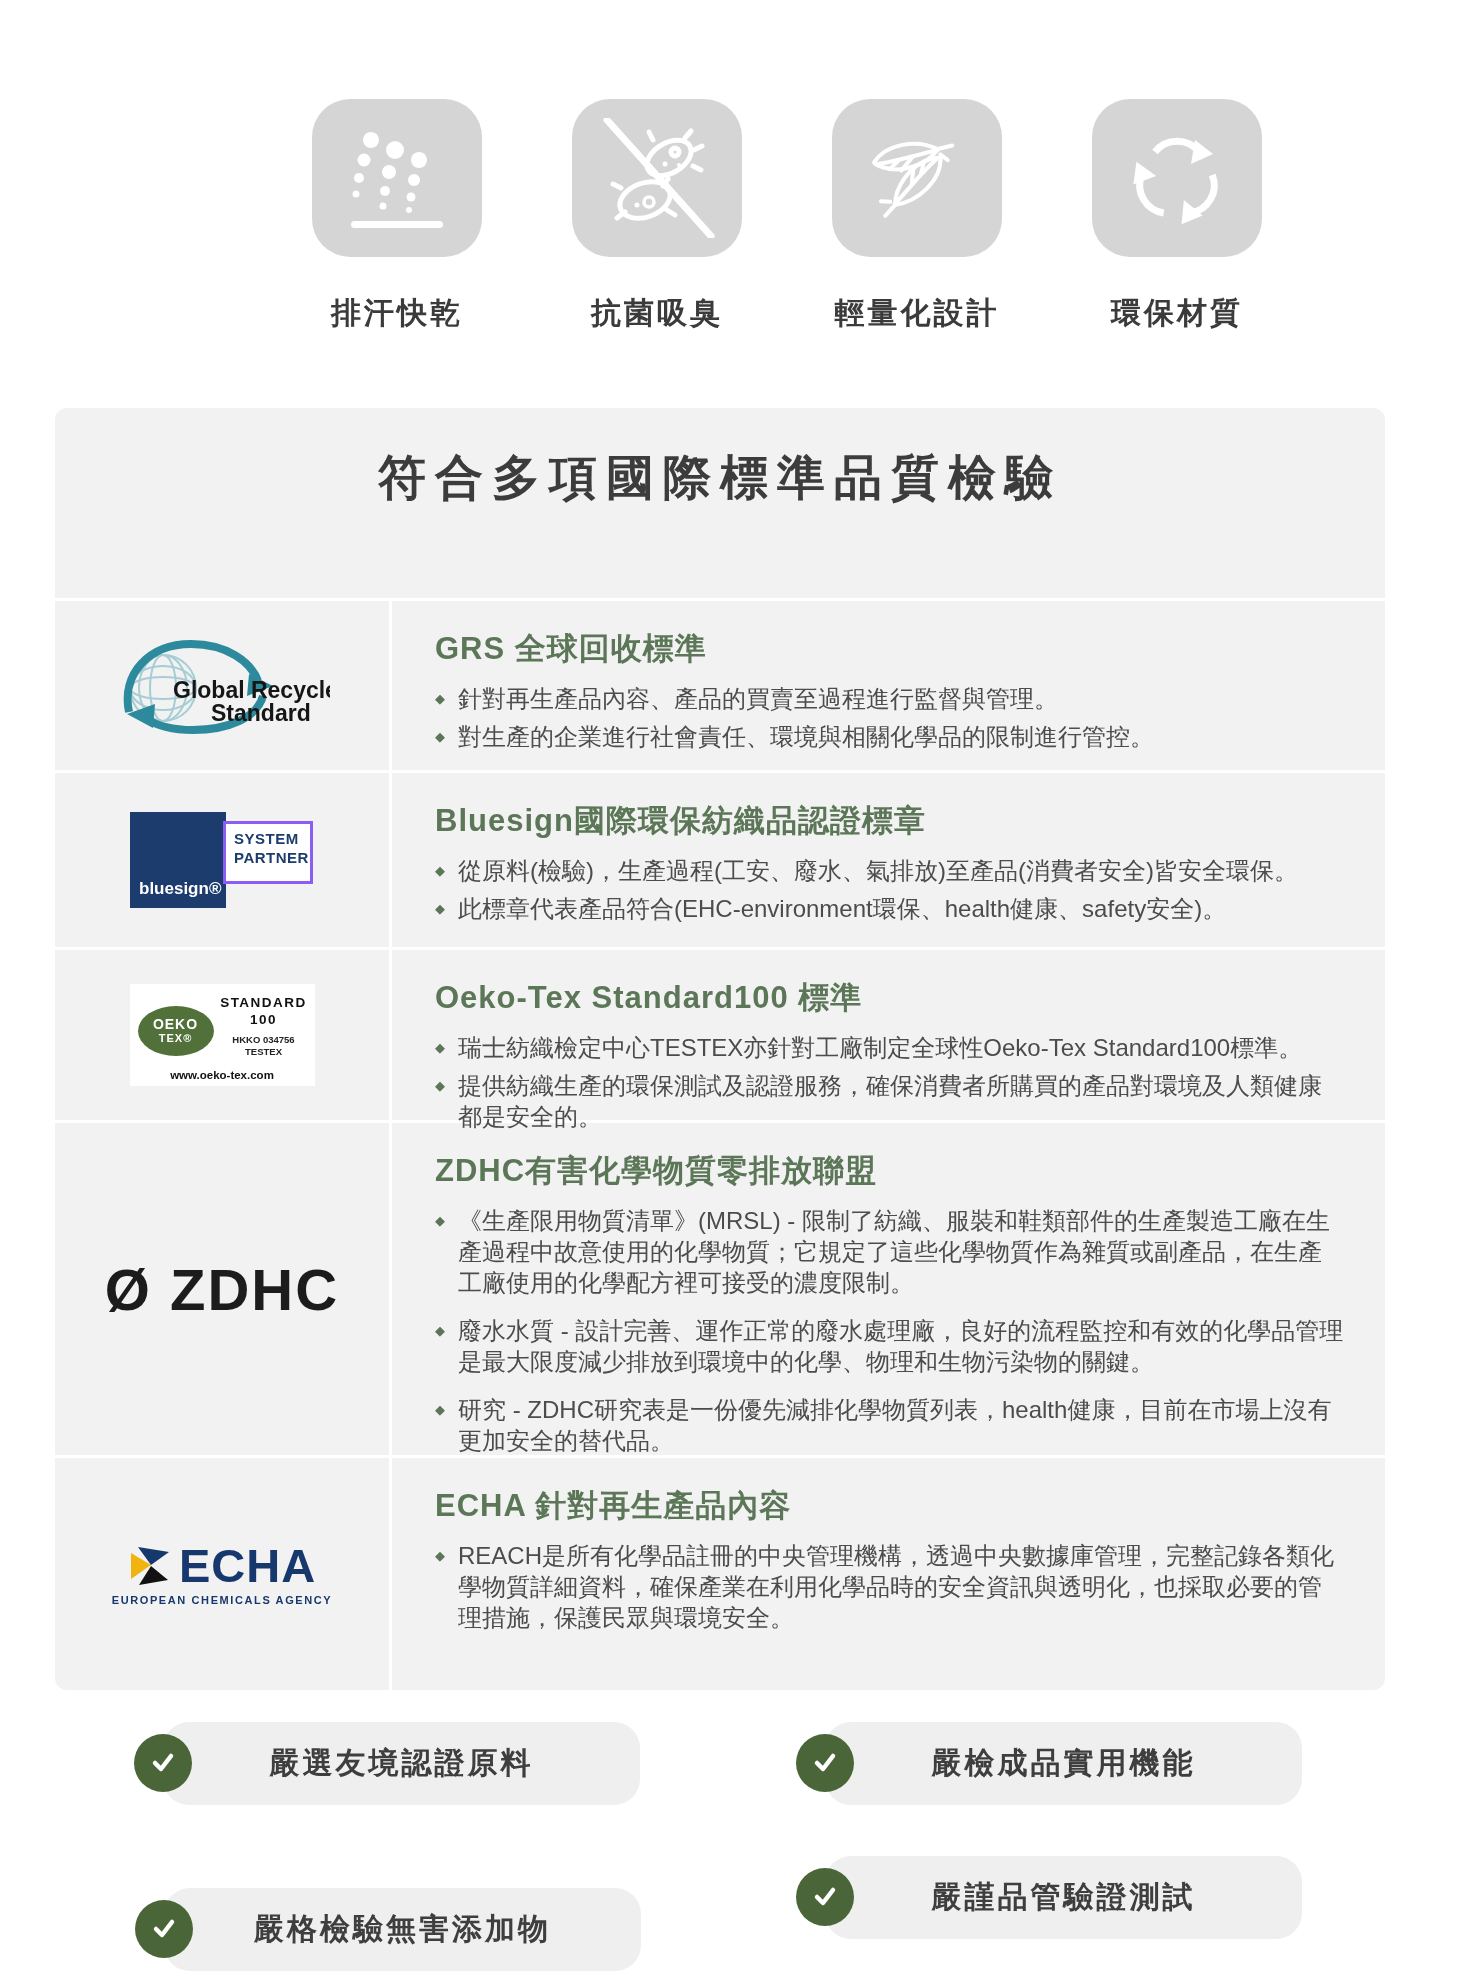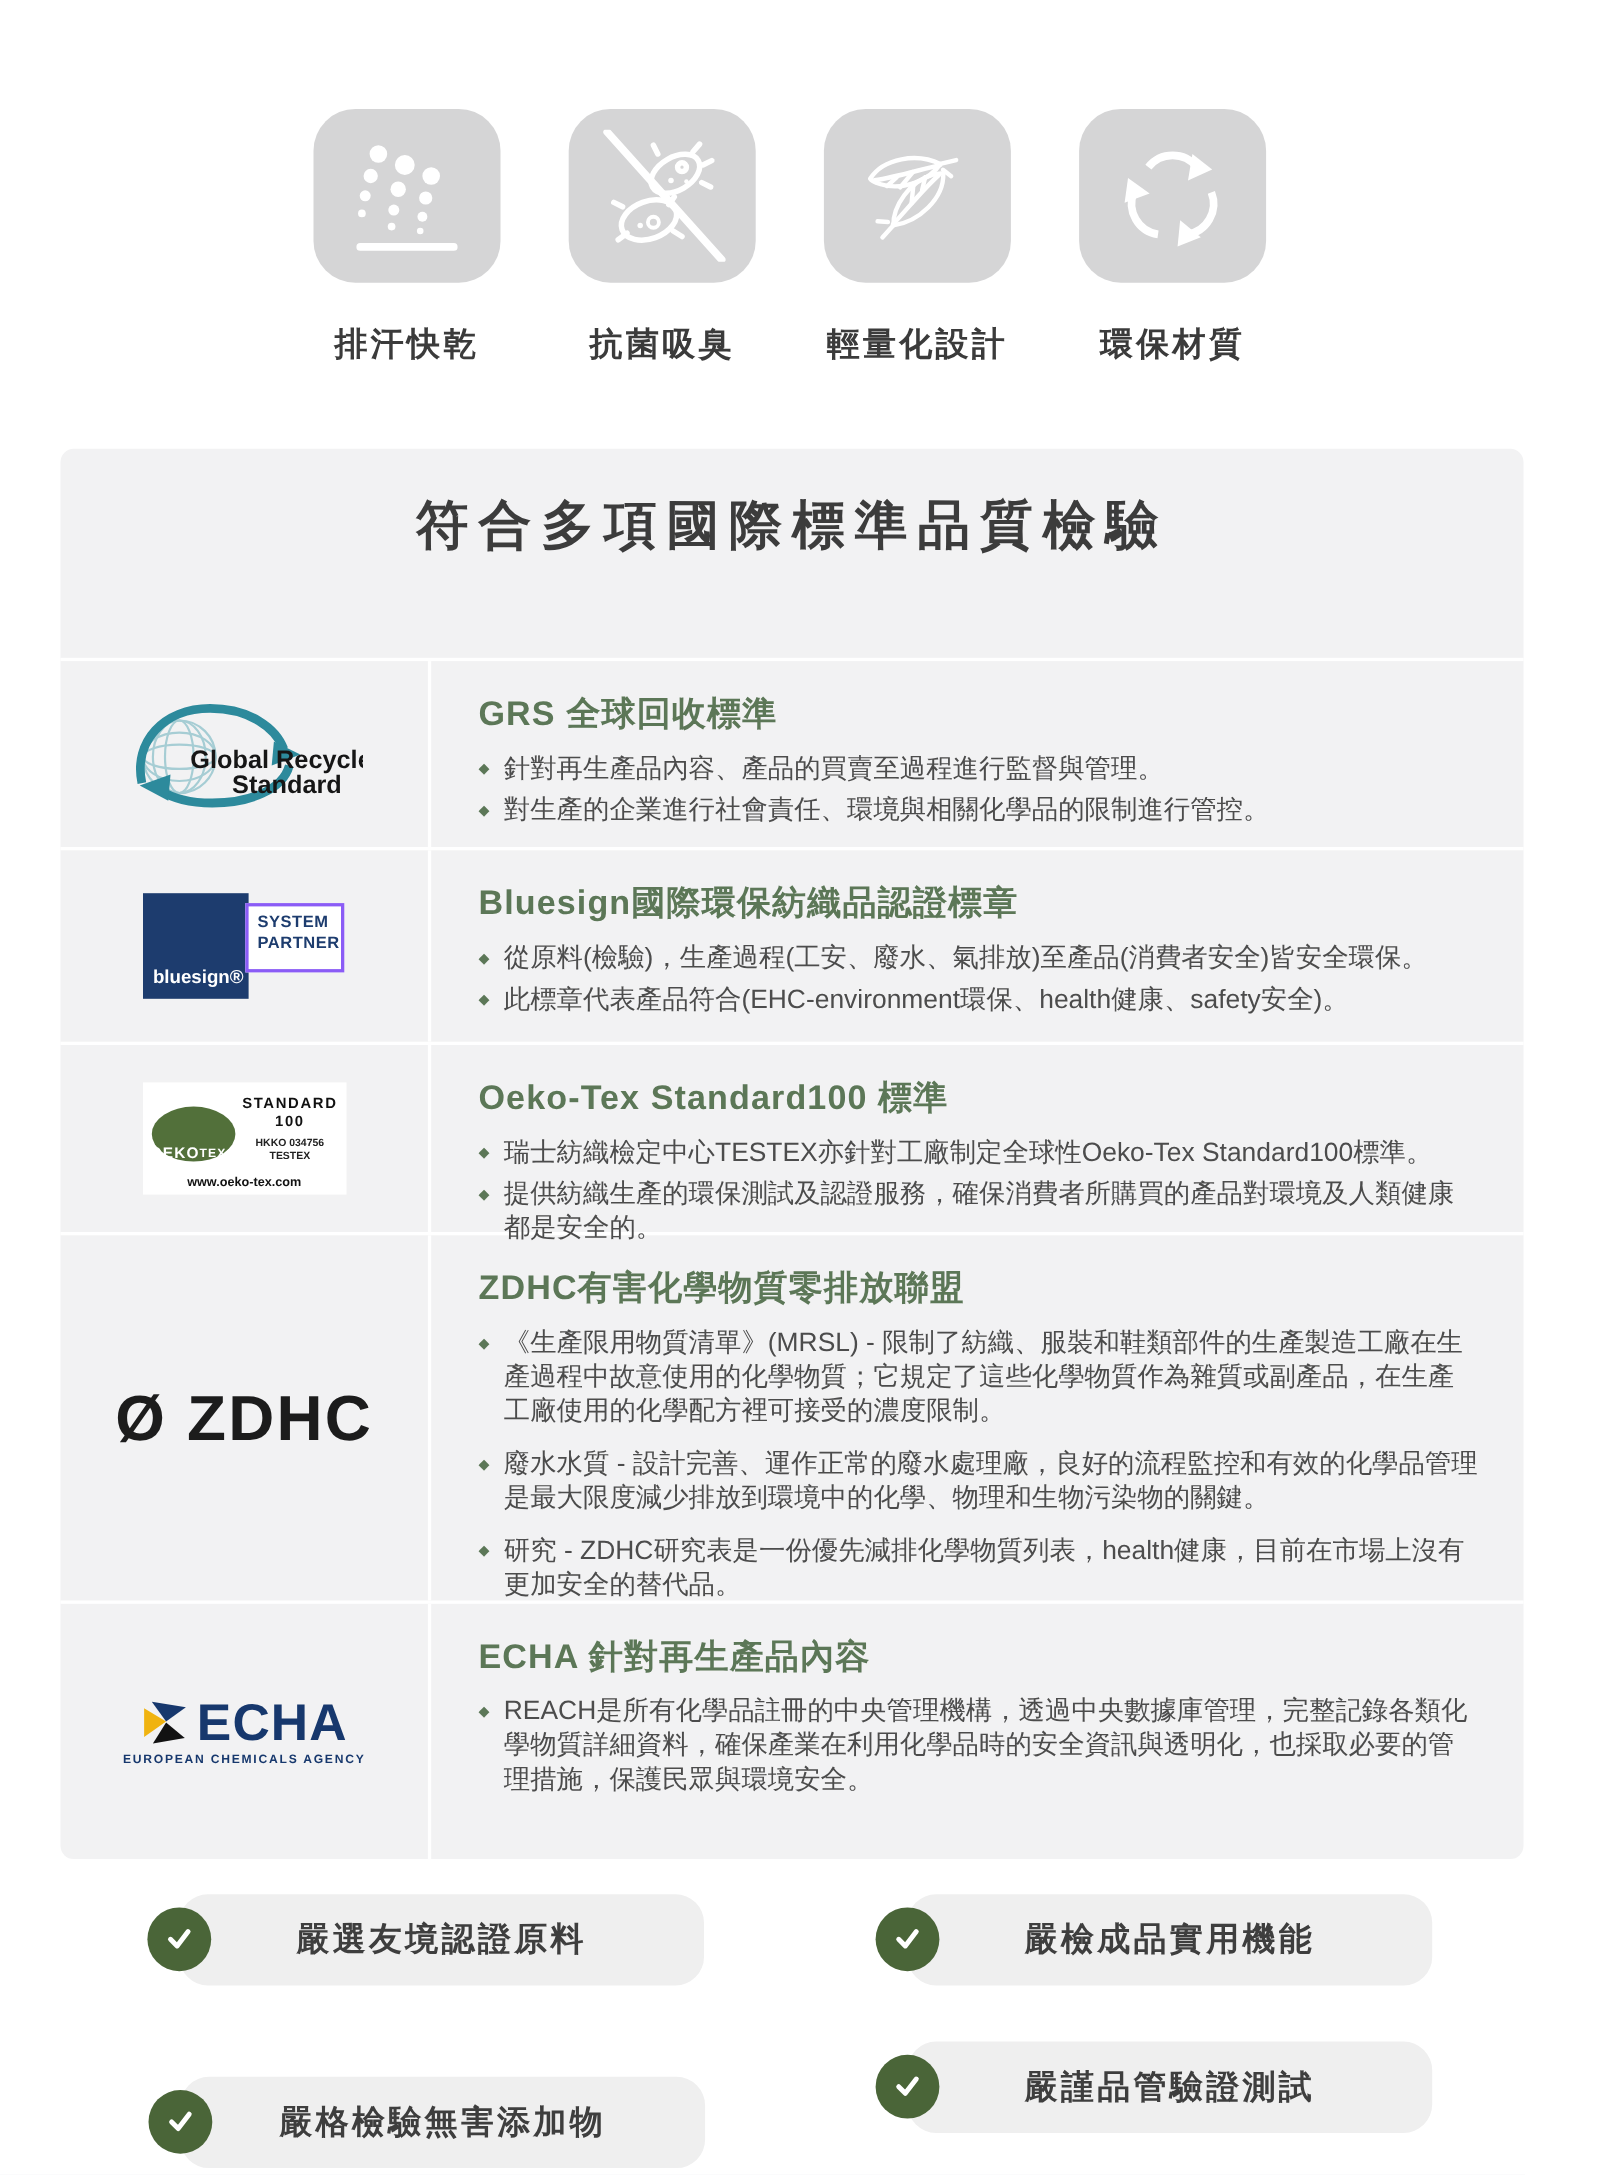--- a/index.html
+++ b/index.html
@@ -4,21 +4,21 @@
 <style>
   html,body { margin:0; padding:0; }
   body {
     width:1459px; height:1977px; position:relative;
     background:#ffffff;
     font-family:"Liberation Sans", sans-serif;
     overflow:hidden;
   }
 
   
-  .features { position:absolute; top:99px; left:285px; display:flex; gap:62px;justify-content:flex-end; }
+  .features { position:absolute; top:99px; left:312px; display:flex; gap:90px;justify-content:flex-end; }
   .feature { width:170px; display:flex; flex-direction:column; align-items:center; }
   .tile {
     width:170px; height:158px; background:#d5d5d6; border-radius:38px;
     display:flex; align-items:center; justify-content:center; overflow:visible;
   }
   .feature-label {
     margin-top:36px; font-size:30px; font-weight:bold; color:#3b3b3b;
     letter-spacing:3px; white-space:nowrap;
   }
 
@@ -68,22 +68,22 @@
   .bluesign-partner {
     position:absolute; left:93px; top:9px; width:90px; height:63px; background:#ffffff;
     border:3px solid #8b5cf6; box-sizing:border-box; padding:5px 0 0 8px;
   }
   .partner-line { color:#1d3c6e; font-size:15px; font-weight:bold; line-height:19px; letter-spacing:0.5px; }
 
   
   .oeko-box { position:relative; width:185px; height:102px; background:#ffffff; }
   .oeko-ellipse {
     position:absolute; left:8px; top:22px; width:76px; height:50px; background:#52703a;
-    border-radius:50%; color:#ffffff; display:flex; flex-direction:row;
-    align-items:flex-end; justify-content:center;
+    border-radius:50%; color:#ffffff; display:flex; flex-direction:column;
+    align-items:center; justify-content:center;
   }
   .oeko-mark-1 { font-size:14px; font-weight:bold; letter-spacing:1px; line-height:15px; }
   .oeko-mark-2 { font-size:11px; font-weight:bold; letter-spacing:1px; line-height:13px; }
   .oeko-standard {
     position:absolute; left:88px; top:10px; width:92px; text-align:center;
     font-size:13.5px; font-weight:bold; letter-spacing:1.5px; color:#111; line-height:17px;
   }
   .oeko-cert {
     position:absolute; left:88px; top:50px; width:92px; text-align:center;
     font-size:9.5px; font-weight:bold; color:#222; line-height:12px;

